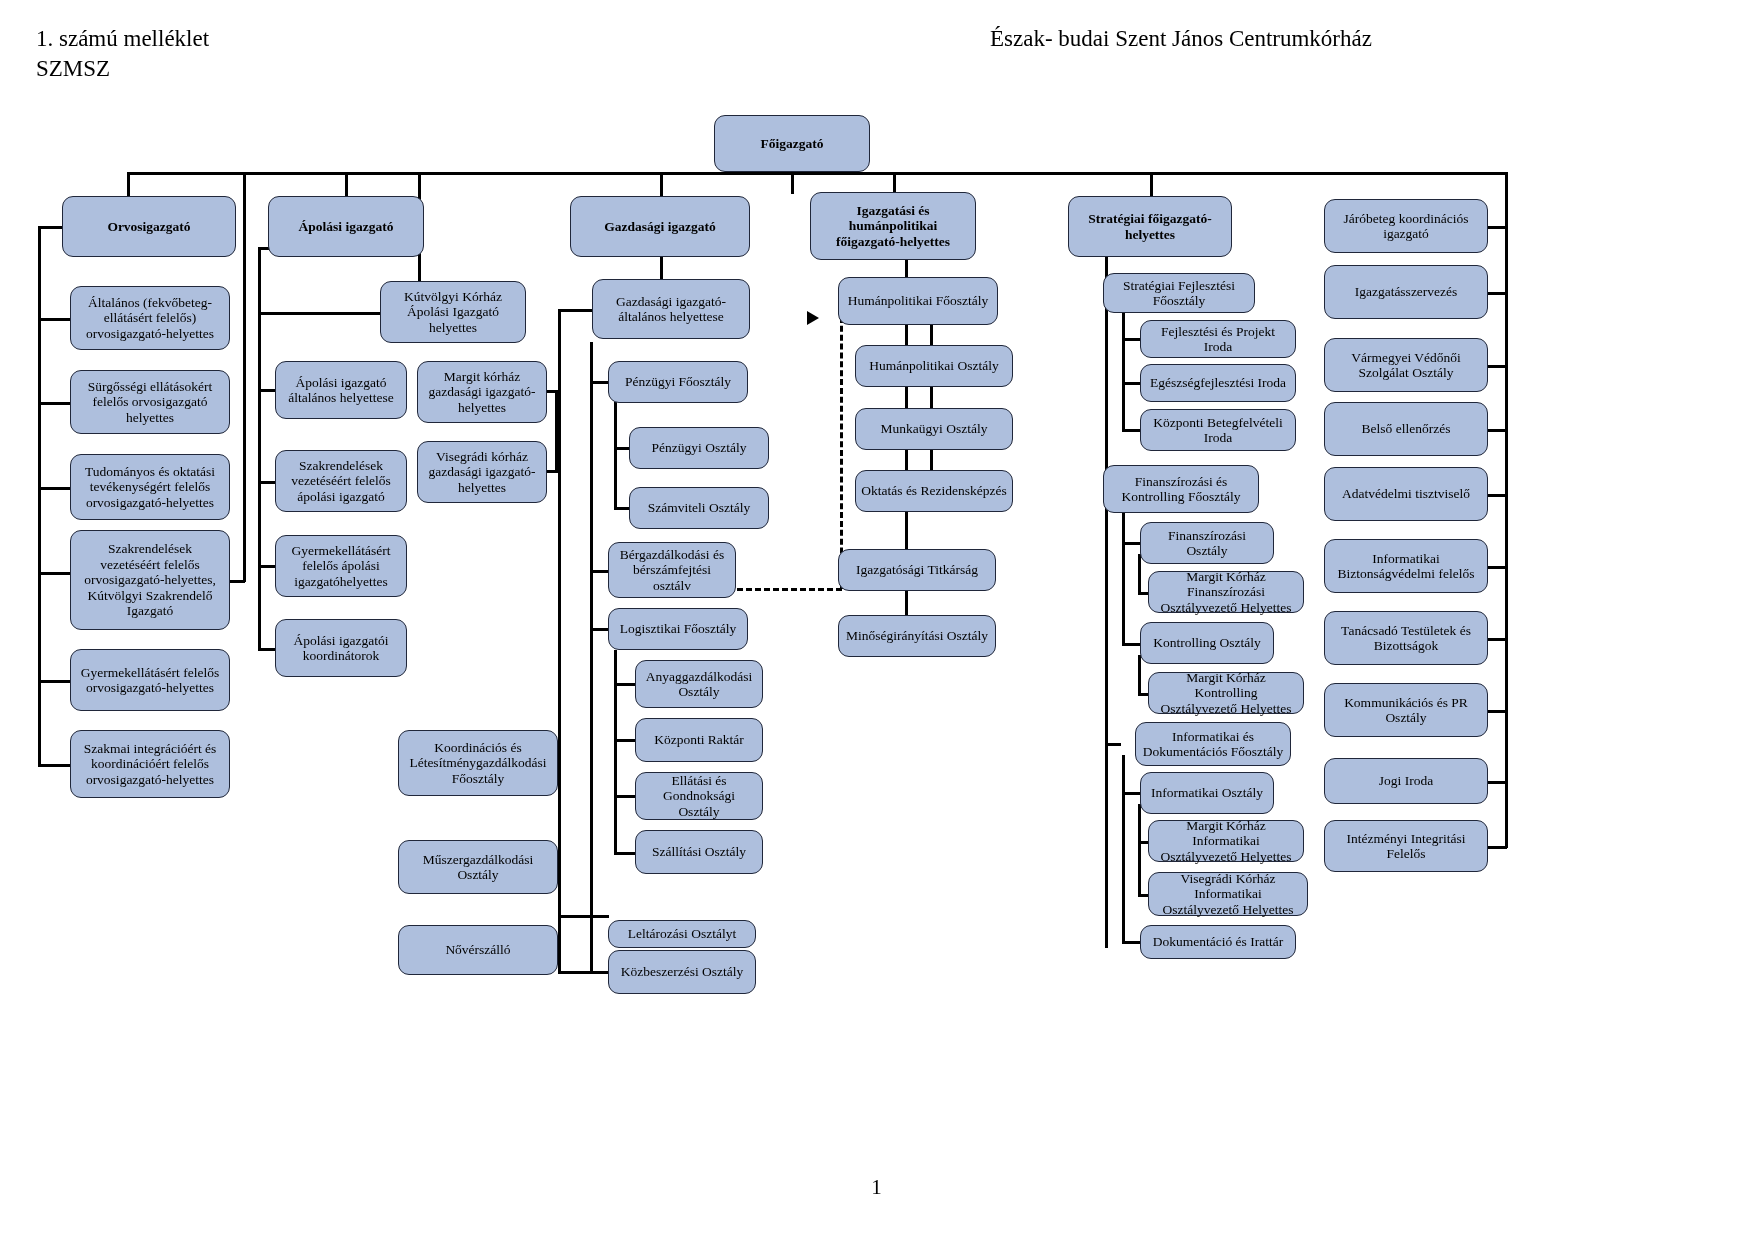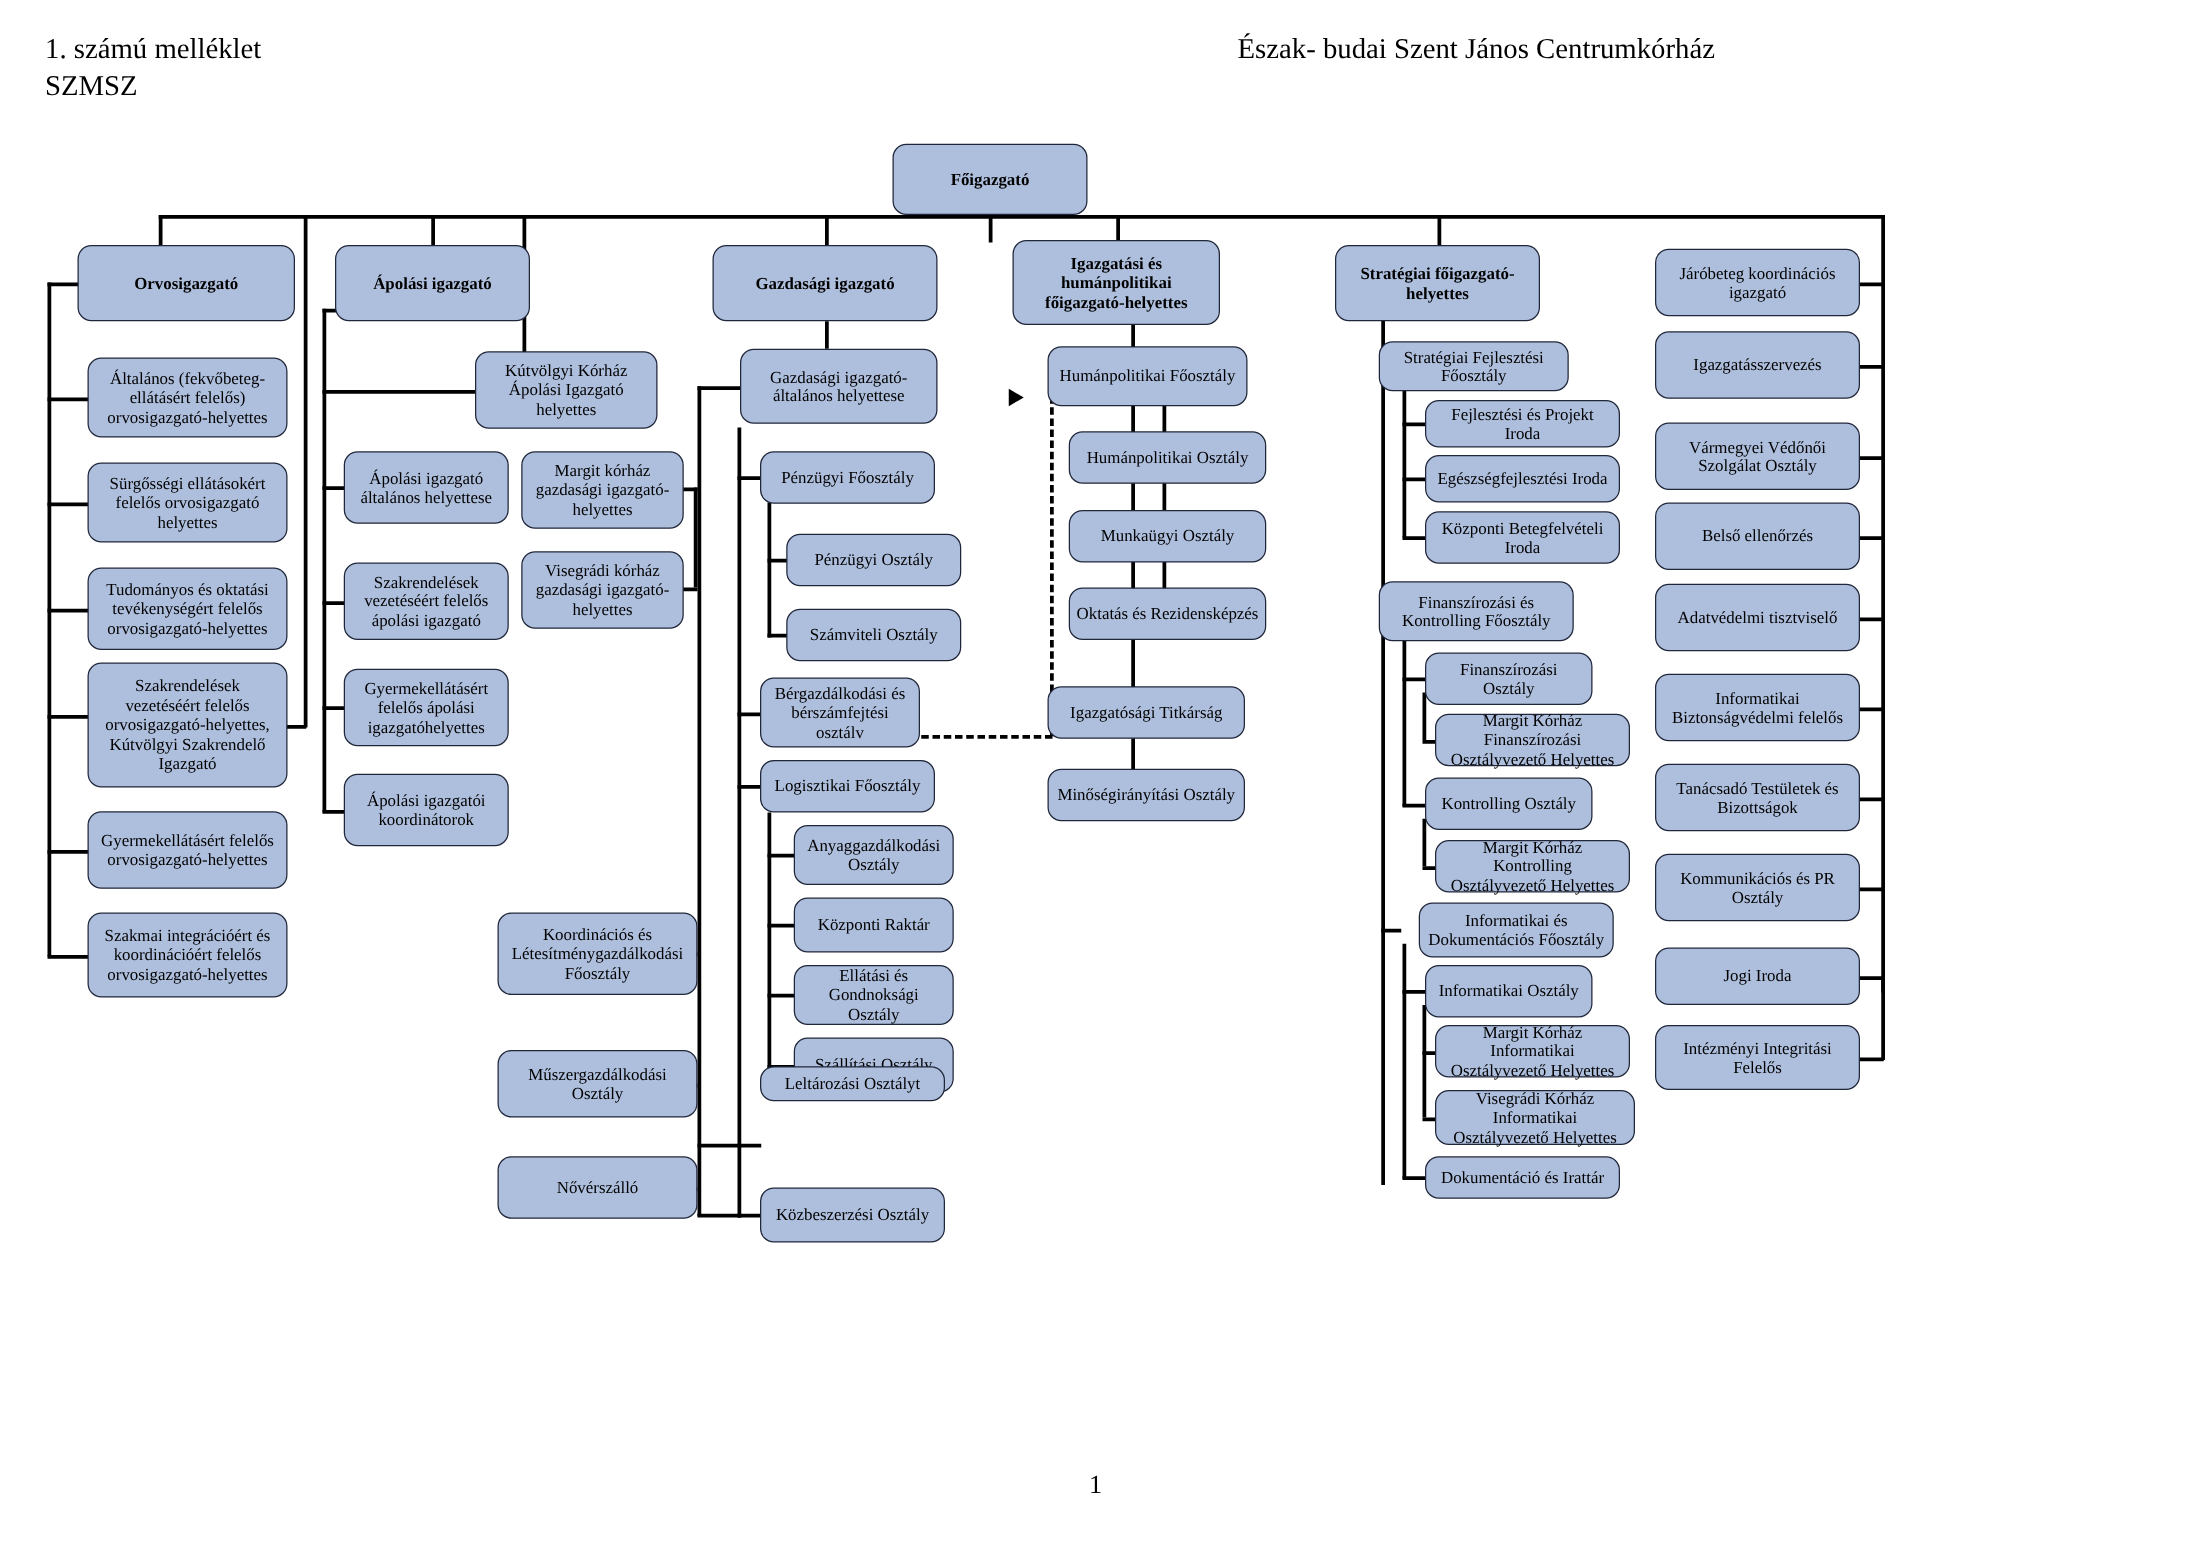--- a/index.html
+++ b/index.html
@@ -286,21 +286,21 @@
   <div class="node" style="left:635px;top:718px;width:128px;height:44px;">
     <span>Központi Raktár</span>
     </div>
   <div class="node" style="left:635px;top:772px;width:128px;height:48px;text-align:center;">
     <span>Ellátási és Gondnoksági
 Osztály</span>
     </div>
   <div class="node" style="left:635px;top:830px;width:128px;height:44px;">
     <span>Szállítási Osztály</span>
     </div>
-  <div class="node" style="left:608px;top:853px;width:148px;height:28px;">
+  <div class="node" style="left:608px;top:920px;width:148px;height:28px;">
     <span>Leltározási Osztályt</span>
     </div>
   <div class="node" style="left:608px;top:950px;width:148px;height:44px;">
     <span>Közbeszerzési Osztály</span>
     </div>
 
   <div class="node bold" style="left:810px;top:192px;width:166px;height:68px;">
     <span>Igazgatási és
 humánpolitikai
 főigazgató-helyettes</span>

